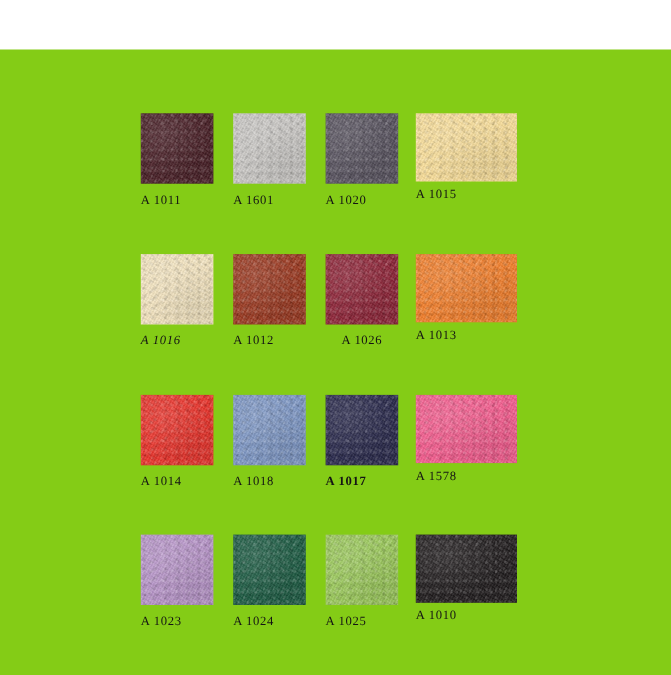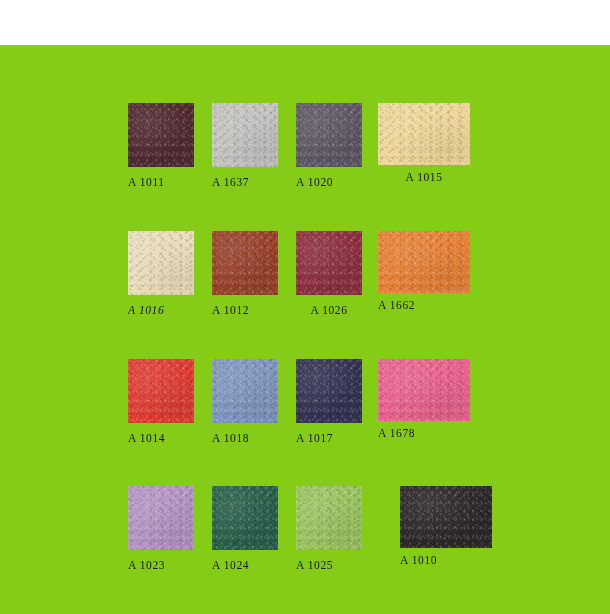--- a/index.html
+++ b/index.html
@@ -92,78 +92,78 @@
 <body>
 
 <div id="swatch-sheet" style="background: #84cc16; margin-top: 45px;">
     <div class="swatch-row" style="top: 58px;">
       <div class="swatch-cell" style="left: 128px; width: 66px;">
         <div class="swatch-chip" title="A 1011" style="width: 66px; height: 64px; background-color: rgb(74, 33, 40);"></div>
         <div class="swatch-label" style="margin-top: 9px; color: rgb(20, 20, 20);">A 1011</div>
       </div>
       <div class="swatch-cell" style="left: 212px; width: 66px;">
         <div class="swatch-chip" title="A 1021" style="width: 66px; height: 64px; background-color: rgb(201, 199, 196);"></div>
-        <div class="swatch-label" style="margin-top: 9px; color: rgb(20, 20, 20);">A 1637</div>
+        <div class="swatch-label" style="margin-top: 9px; color: rgb(20, 20, 20);">A 1601</div>
       </div>
       <div class="swatch-cell" style="left: 296px; width: 84px;">
         <div class="swatch-chip" title="A 1020" style="width: 66px; height: 64px; background-color: rgb(89, 84, 96);"></div>
         <div class="swatch-label" style="margin-top: 9px; color: rgb(20, 20, 20);">A 1020</div>
       </div>
       <div class="swatch-cell" style="left: 378px; width: 92px;">
         <div class="swatch-chip" title="A 1015" style="width: 92px; height: 62px; background-color: rgb(247, 221, 154);"></div>
-        <div class="swatch-label" style="margin-top: 6px; color: rgb(20, 20, 20); text-align: center;">A 1015</div>
+        <div class="swatch-label" style="margin-top: 6px; color: rgb(20, 20, 20);">A 1015</div>
       </div>
     </div>
     <div class="swatch-row" style="top: 186px;">
       <div class="swatch-cell" style="left: 128px; width: 62px; font-style: italic;">
         <div class="swatch-chip" title="A 1016" style="width: 66px; height: 64px; background-color: rgb(242, 227, 191);"></div>
         <div class="swatch-label" style="margin-top: 9px; color: rgb(20, 20, 20);">A 1016</div>
       </div>
       <div class="swatch-cell" style="left: 212px; width: 50px;">
         <div class="swatch-chip" title="A 1012" style="width: 66px; height: 64px; background-color: rgb(155, 58, 34);"></div>
         <div class="swatch-label" style="margin-top: 9px; color: rgb(20, 20, 20);">A 1012</div>
       </div>
       <div class="swatch-cell" style="left: 296px; width: 66px; text-align: center;">
         <div class="swatch-chip" title="A 1026" style="width: 66px; height: 64px; background-color: rgb(142, 38, 57);"></div>
         <div class="swatch-label" style="margin-top: 9px; color: rgb(20, 20, 20);">A 1026</div>
       </div>
       <div class="swatch-cell" style="left: 378px; width: 92px;">
         <div class="swatch-chip" title="A 1013" style="width: 92px; height: 62px; background-color: rgb(240, 127, 45);"></div>
-        <div class="swatch-label" style="margin-top: 6px; color: rgb(20, 20, 20);">A 1662</div>
+        <div class="swatch-label" style="margin-top: 6px; color: rgb(20, 20, 20);">A 1013</div>
       </div>
     </div>
     <div class="swatch-row" style="top: 314px;">
       <div class="swatch-cell" style="left: 128px; width: 66px;">
         <div class="swatch-chip" title="A 1014" style="width: 66px; height: 64px; background-color: rgb(232, 52, 44);"></div>
         <div class="swatch-label" style="margin-top: 9px; color: rgb(20, 20, 20);">A 1014</div>
       </div>
       <div class="swatch-cell" style="left: 212px; width: 66px;">
         <div class="swatch-chip" title="A 1018" style="width: 66px; height: 64px; background-color: rgb(126, 151, 196);"></div>
         <div class="swatch-label" style="margin-top: 9px; color: rgb(20, 20, 20);">A 1018</div>
       </div>
-      <div class="swatch-cell" style="left: 296px; width: 52px;">
+      <div class="swatch-cell" style="left: 296px; width: 52px; font-weight: bold;">
         <div class="swatch-chip" title="A 1017" style="width: 66px; height: 64px; background-color: rgb(43, 43, 77);"></div>
         <div class="swatch-label" style="margin-top: 9px; color: rgb(20, 20, 20);">A 1017</div>
       </div>
       <div class="swatch-cell" style="left: 378px; width: 92px;">
         <div class="swatch-chip" title="A 1022" style="width: 92px; height: 62px; background-color: rgb(242, 93, 142);"></div>
-        <div class="swatch-label" style="margin-top: 6px; color: rgb(20, 20, 20);">A 1678</div>
+        <div class="swatch-label" style="margin-top: 6px; color: rgb(20, 20, 20);">A 1578</div>
       </div>
     </div>
     <div class="swatch-row" style="top: 441px;">
       <div class="swatch-cell" style="left: 128px; width: 66px;">
         <div class="swatch-chip" title="A 1023" style="width: 66px; height: 64px; background-color: rgb(183, 149, 200);"></div>
         <div class="swatch-label" style="margin-top: 9px; color: rgb(20, 20, 20);">A 1023</div>
       </div>
       <div class="swatch-cell" style="left: 212px; width: 66px;">
         <div class="swatch-chip" title="A 1024" style="width: 66px; height: 64px; background-color: rgb(30, 92, 68);"></div>
         <div class="swatch-label" style="margin-top: 9px; color: rgb(20, 20, 20);">A 1024</div>
       </div>
       <div class="swatch-cell" style="left: 296px; width: 66px;">
         <div class="swatch-chip" title="A 1025" style="width: 66px; height: 64px; background-color: rgb(155, 200, 92);"></div>
         <div class="swatch-label" style="margin-top: 9px; color: rgb(20, 20, 20);">A 1025</div>
       </div>
-      <div class="swatch-cell" style="left: 400px; width: 105px;">
+      <div class="swatch-cell" style="left: 378px; width: 105px;">
         <div class="swatch-chip" title="A 1010" style="width: 92px; height: 62px; background-color: rgb(35, 31, 32);"></div>
         <div class="swatch-label" style="margin-top: 6px; color: rgb(20, 20, 20);">A 1010</div>
       </div>
     </div>
   </div>
 
 </body></html>

